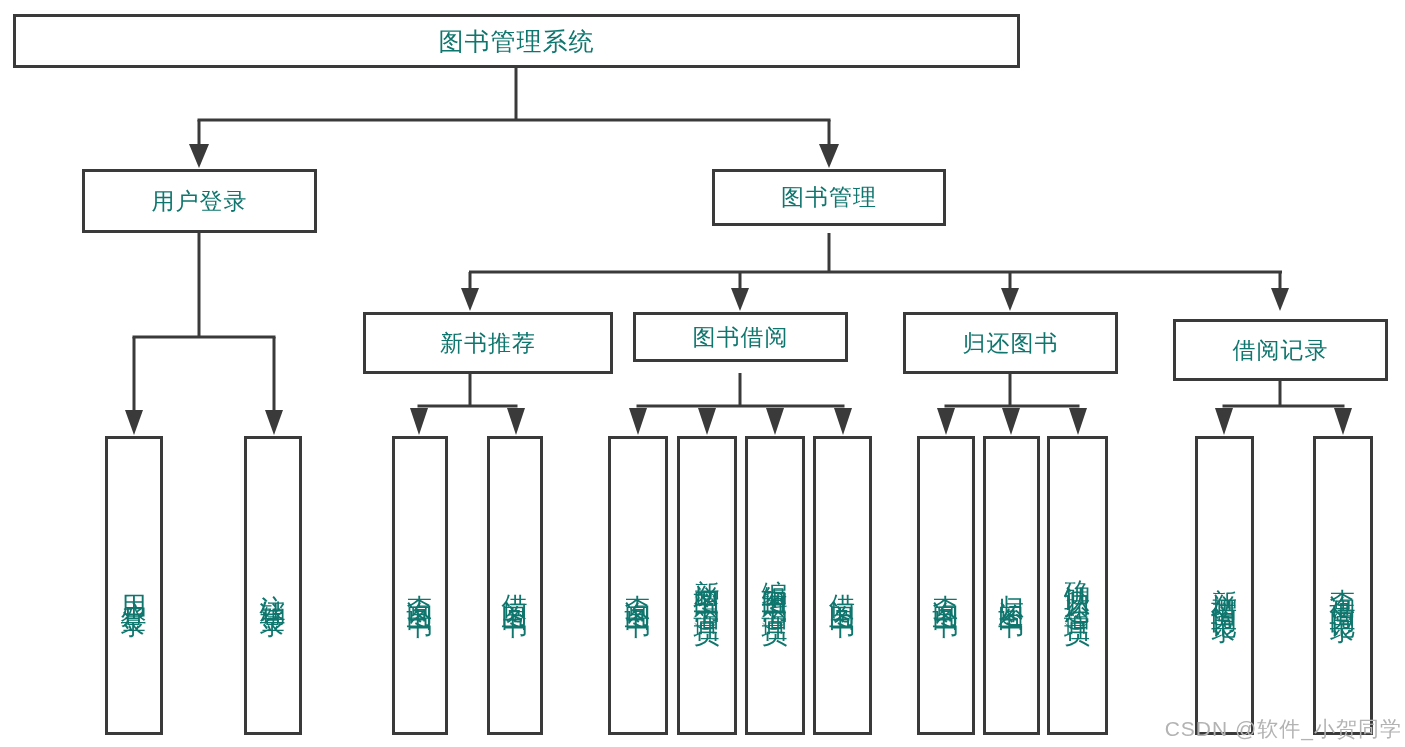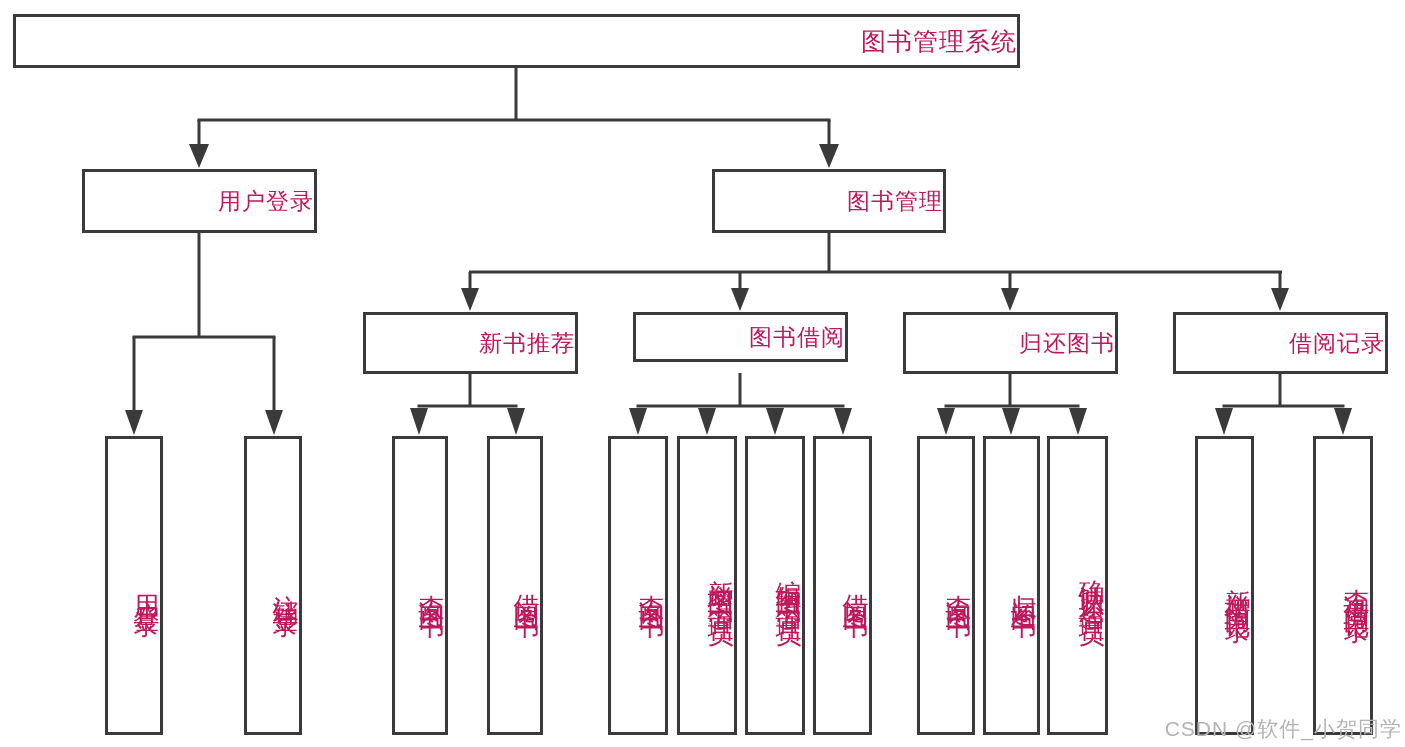--- a/index.html
+++ b/index.html
@@ -21,22 +21,22 @@
     top: 0;
     z-index: 1;
   }
   .node {
     position: absolute;
     box-sizing: border-box;
     border: 3px solid #3a3a3a;
     background: #ffffff;
     display: flex;
     align-items: center;
-    justify-content: flex-end;
-    color: #be185d;
+    justify-content: center;
+    color: #0f766e;
     z-index: 2;
   }
   .hnode {
     font-size: 23px;
     letter-spacing: 1px;
   }
   .hnode.root {
     font-size: 25px;
   }
   .vnode .vtext {
@@ -109,34 +109,34 @@
     <polygon points="1334,408 1352,408 1343,435" fill="#3a3a3a" stroke="none"></polygon>
   </svg>
 
   <div class="node hnode root" style="left:13px; top:14px; width:1007px; height:54px;">
     <span>图书管理系统</span>
   </div>
 
   <div class="node hnode" style="left:82px; top:169px; width:235px; height:64px;">
     <span>用户登录</span>
   </div>
-  <div class="node hnode" style="left:712px; top:169px; width:234px; height:64px;">
+  <div class="node hnode" style="left:712px; top:169px; width:234px; height:57px;">
     <span>图书管理</span>
   </div>
 
-  <div class="node hnode" style="left:363px; top:312px; width:215px; height:62px;">
+  <div class="node hnode" style="left:363px; top:312px; width:250px; height:62px;">
     <span>新书推荐</span>
   </div>
   <div class="node hnode" style="left:633px; top:312px; width:215px; height:50px;">
     <span>图书借阅</span>
   </div>
   <div class="node hnode" style="left:903px; top:312px; width:215px; height:62px;">
     <span>归还图书</span>
   </div>
-  <div class="node hnode" style="left:1173px; top:312px; width:215px; height:62px;">
+  <div class="node hnode" style="left:1173px; top:319px; width:215px; height:62px;">
     <span>借阅记录</span>
   </div>
 
   <div class="node vnode" style="left:105px; top:436px; width:58px; height:299px;">
     <span class="vtext">用户登录</span>
   </div>
   <div class="node vnode" style="left:244px; top:436px; width:58px; height:299px;">
     <span class="vtext">注销登录</span>
   </div>
 

